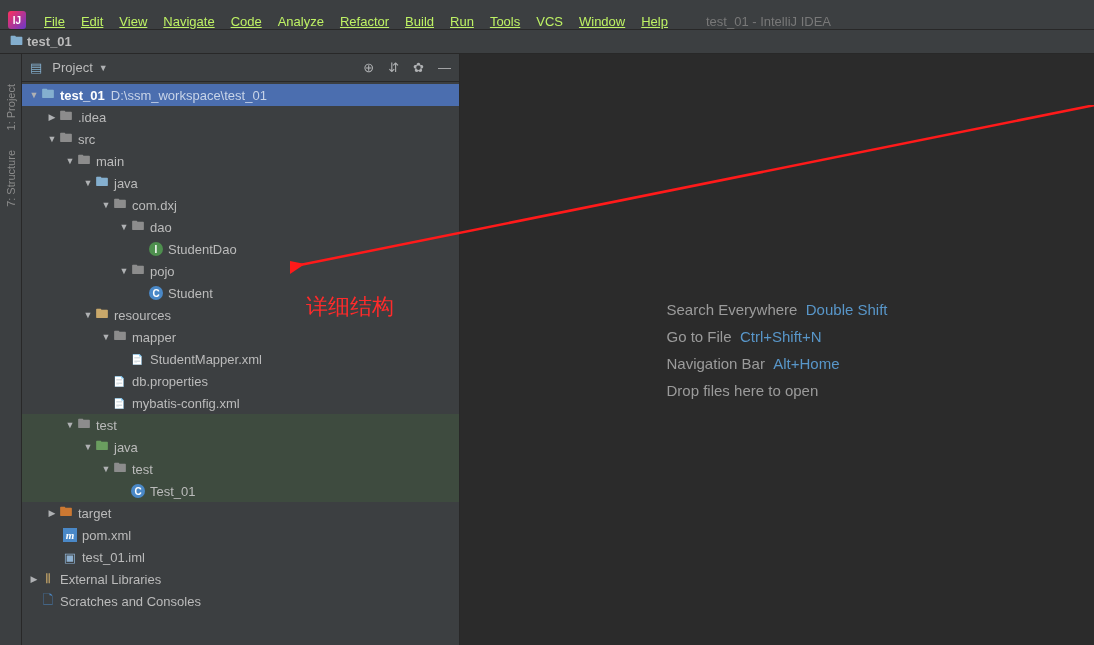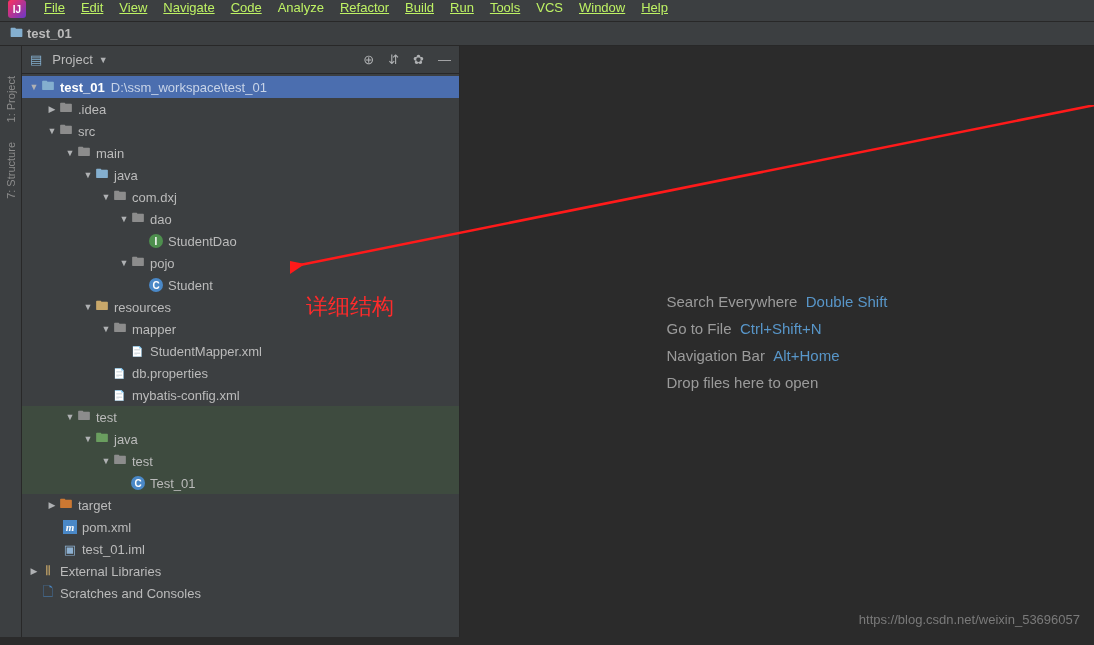--- a/index.html
+++ b/index.html
@@ -1,19 +1,19 @@
 <!DOCTYPE html>
 <html><head>
 <meta charset="utf-8">
 <style>
 * { margin: 0; padding: 0; box-sizing: border-box; font-family: "Segoe UI", Arial, sans-serif; }
 body { width: 1094px; height: 645px; background: #2b2b2b; color: #bbbbbb; font-size: 13px; overflow: hidden; position: relative; }
 
 
-.menubar { height: 22px; background: #3c3f41; display: flex; align-items: flex-start; padding: 0 8px; border-bottom: 1px solid #282828; }
+.menubar { height: 30px; background: #3c3f41; display: flex; align-items: flex-end; padding: 0 8px; border-bottom: 1px solid #282828; }
 .app-icon { width: 18px; height: 18px; background: linear-gradient(135deg,#fe315d,#6a38c9); border-radius: 3px; margin-right: 10px; display:flex; align-items:center; justify-content:center; color:#fff; font-size:10px; font-weight:bold;}
 .menu-item { padding: 0 8px; cursor: pointer; color: #bef264; }
 .menu-item .u { text-decoration: underline; }
 .window-title { margin-left: 30px; color: #787878; margin-top: 44px; }
 
 
 .breadcrumb { height: 24px; background: #3c3f41; display: flex; align-items: center; padding: 0 10px; border-bottom: 1px solid #282828; }
 .folder-icon { color: #84afcf; margin-right: 4px; }
 .breadcrumb-text { color: #bbbbbb; font-weight: bold; }
 
@@ -239,21 +239,20 @@
     </div>
   </div>
 
   <div class="editor-area">
     <div class="tips">
       <div class="tip-row"><span>Search Everywhere</span>&nbsp;&nbsp;<span class="shortcut">Double Shift</span></div>
       <div class="tip-row"><span>Go to File</span>&nbsp;&nbsp;<span class="shortcut">Ctrl+Shift+N</span></div>
       <div class="tip-row"><span>Navigation Bar</span>&nbsp;&nbsp;<span class="shortcut">Alt+Home</span></div>
       <div class="tip-row"><span>Drop files here to open</span></div>
     </div>
-    <div class="watermark">https://blog.csdn.net/weixin_53696057</div>
   </div>
 </div>
 
 <svg class="arrow-svg" width="810" height="180">
   <defs>
     <marker id="arrowhead" markerWidth="12" markerHeight="10" refX="2" refY="5" orient="auto">
       <polygon points="12 0, 0 5, 12 10" fill="#ff1a1a"></polygon>
     </marker>
   </defs>
   <line x1="805" y1="0" x2="10" y2="160" stroke="#ff1a1a" stroke-width="2.5" marker-end="url(#arrowhead)"></line>

